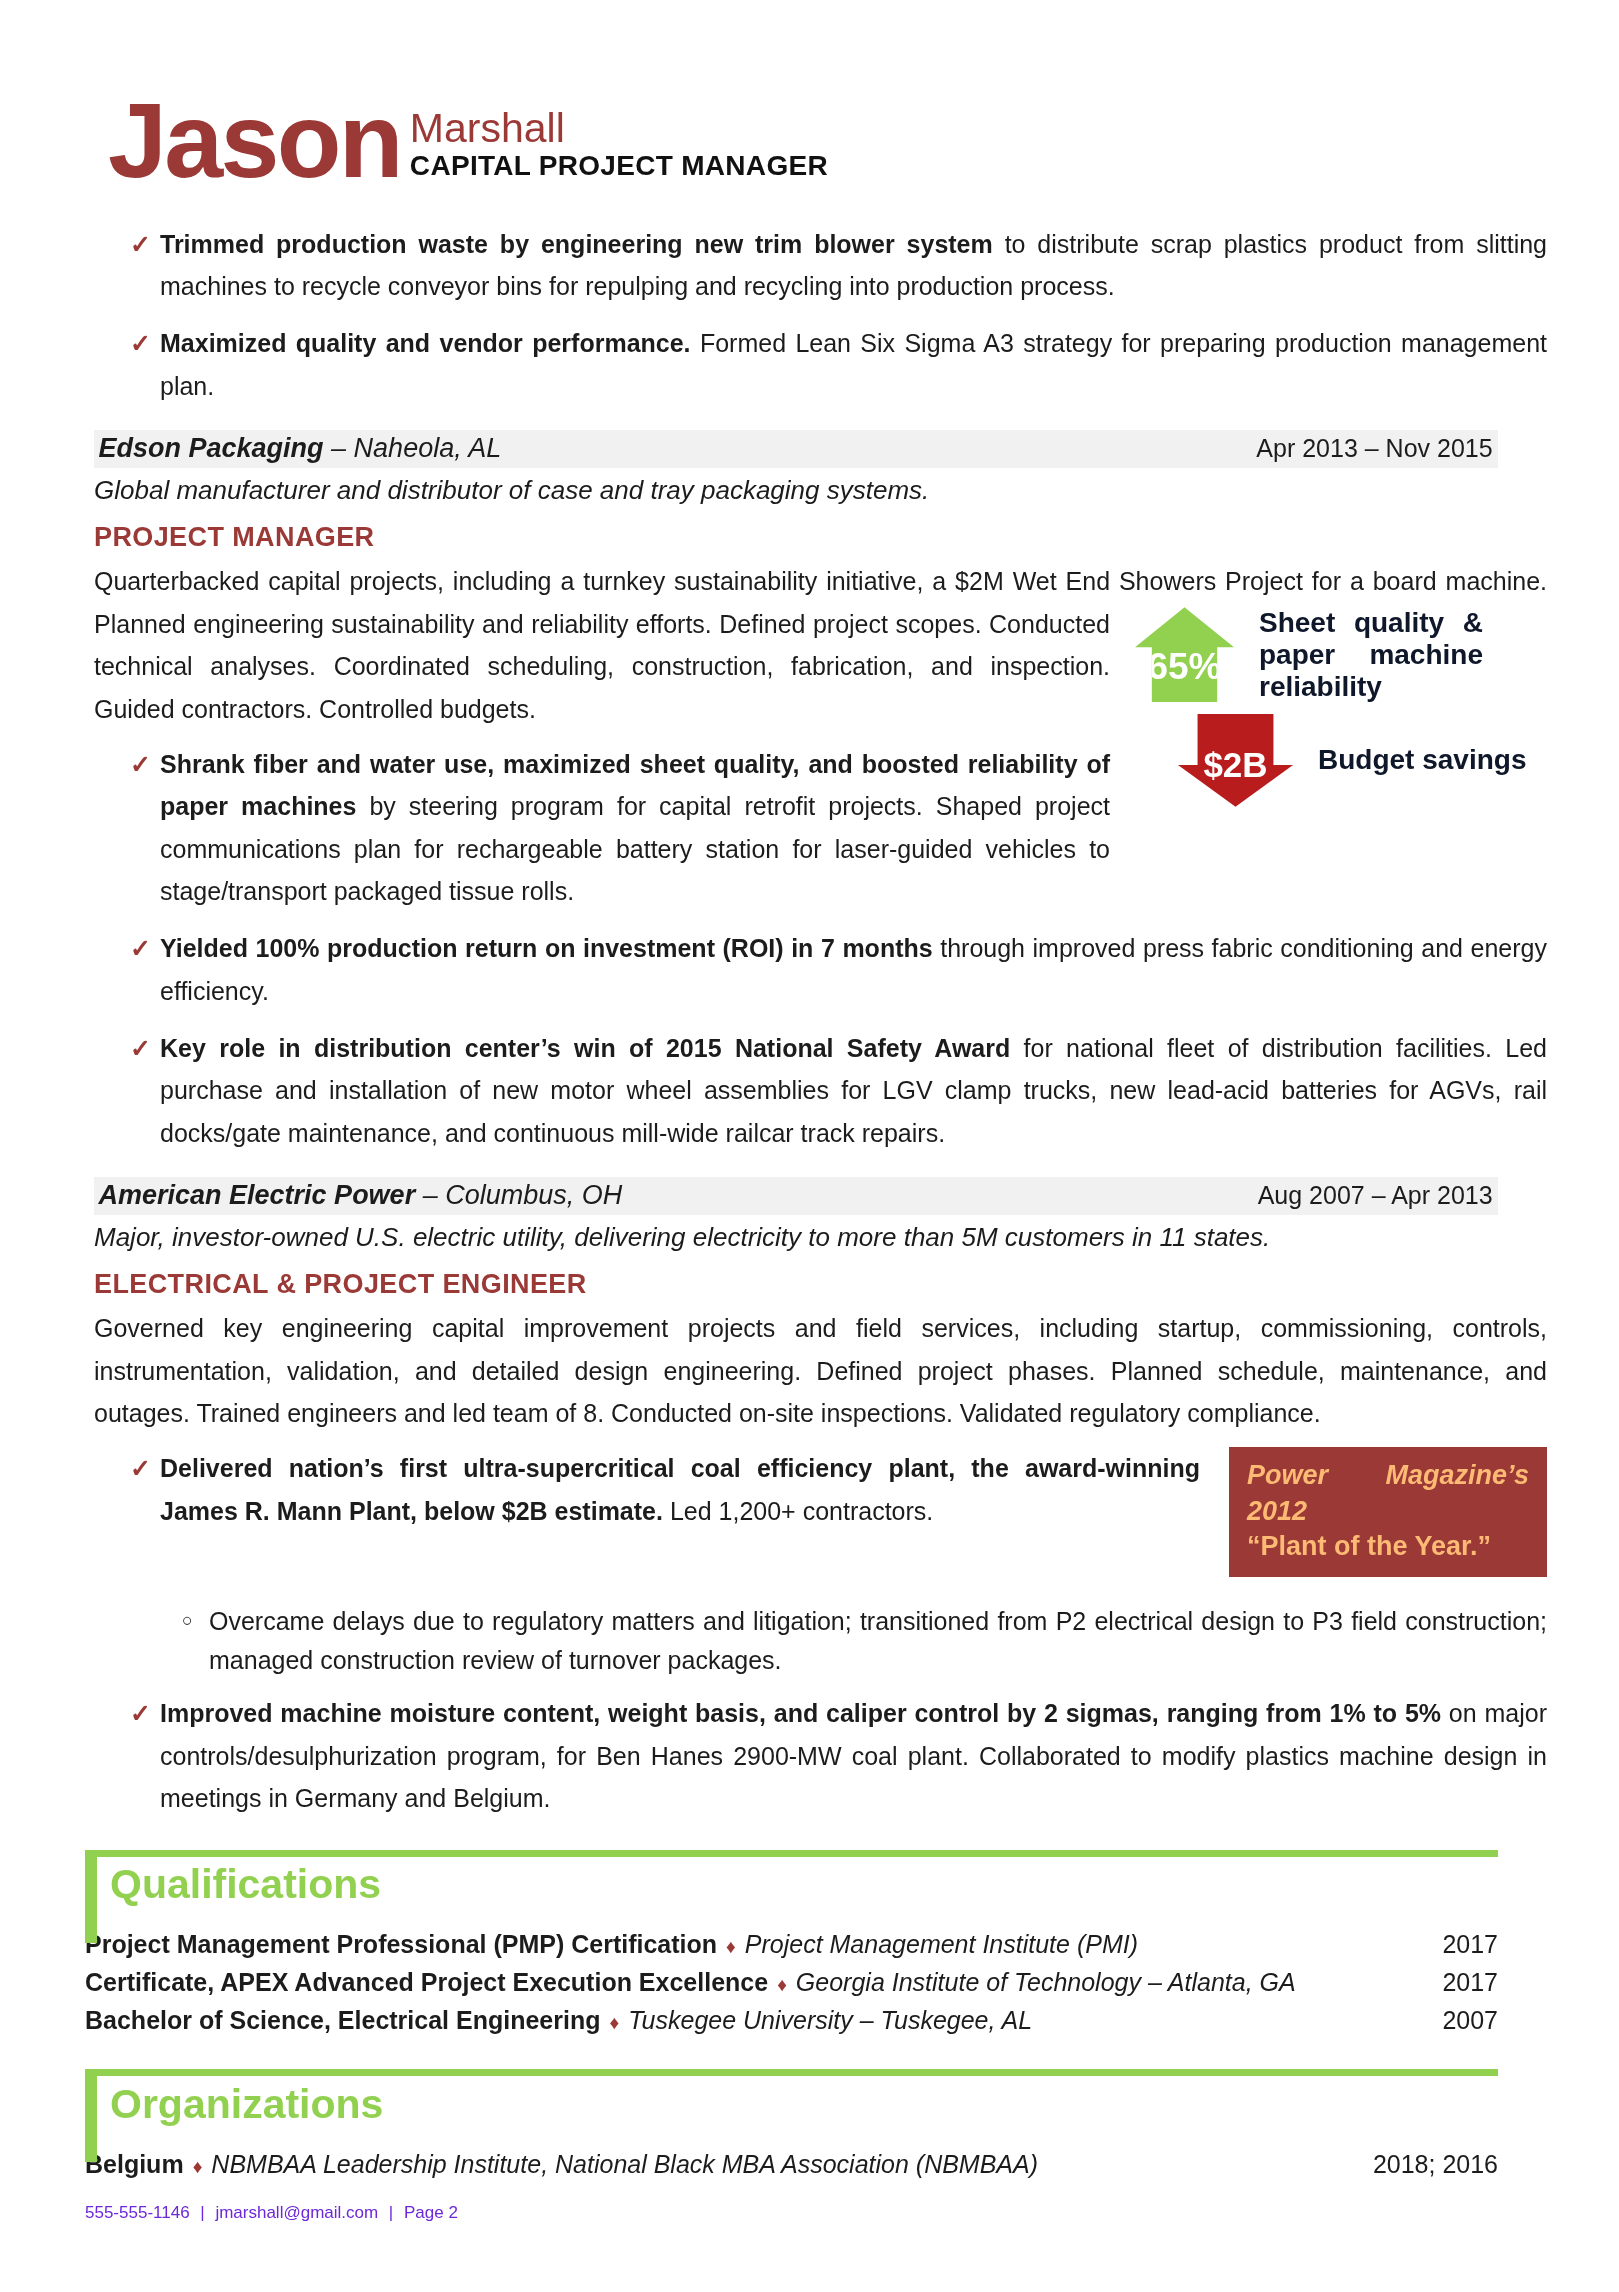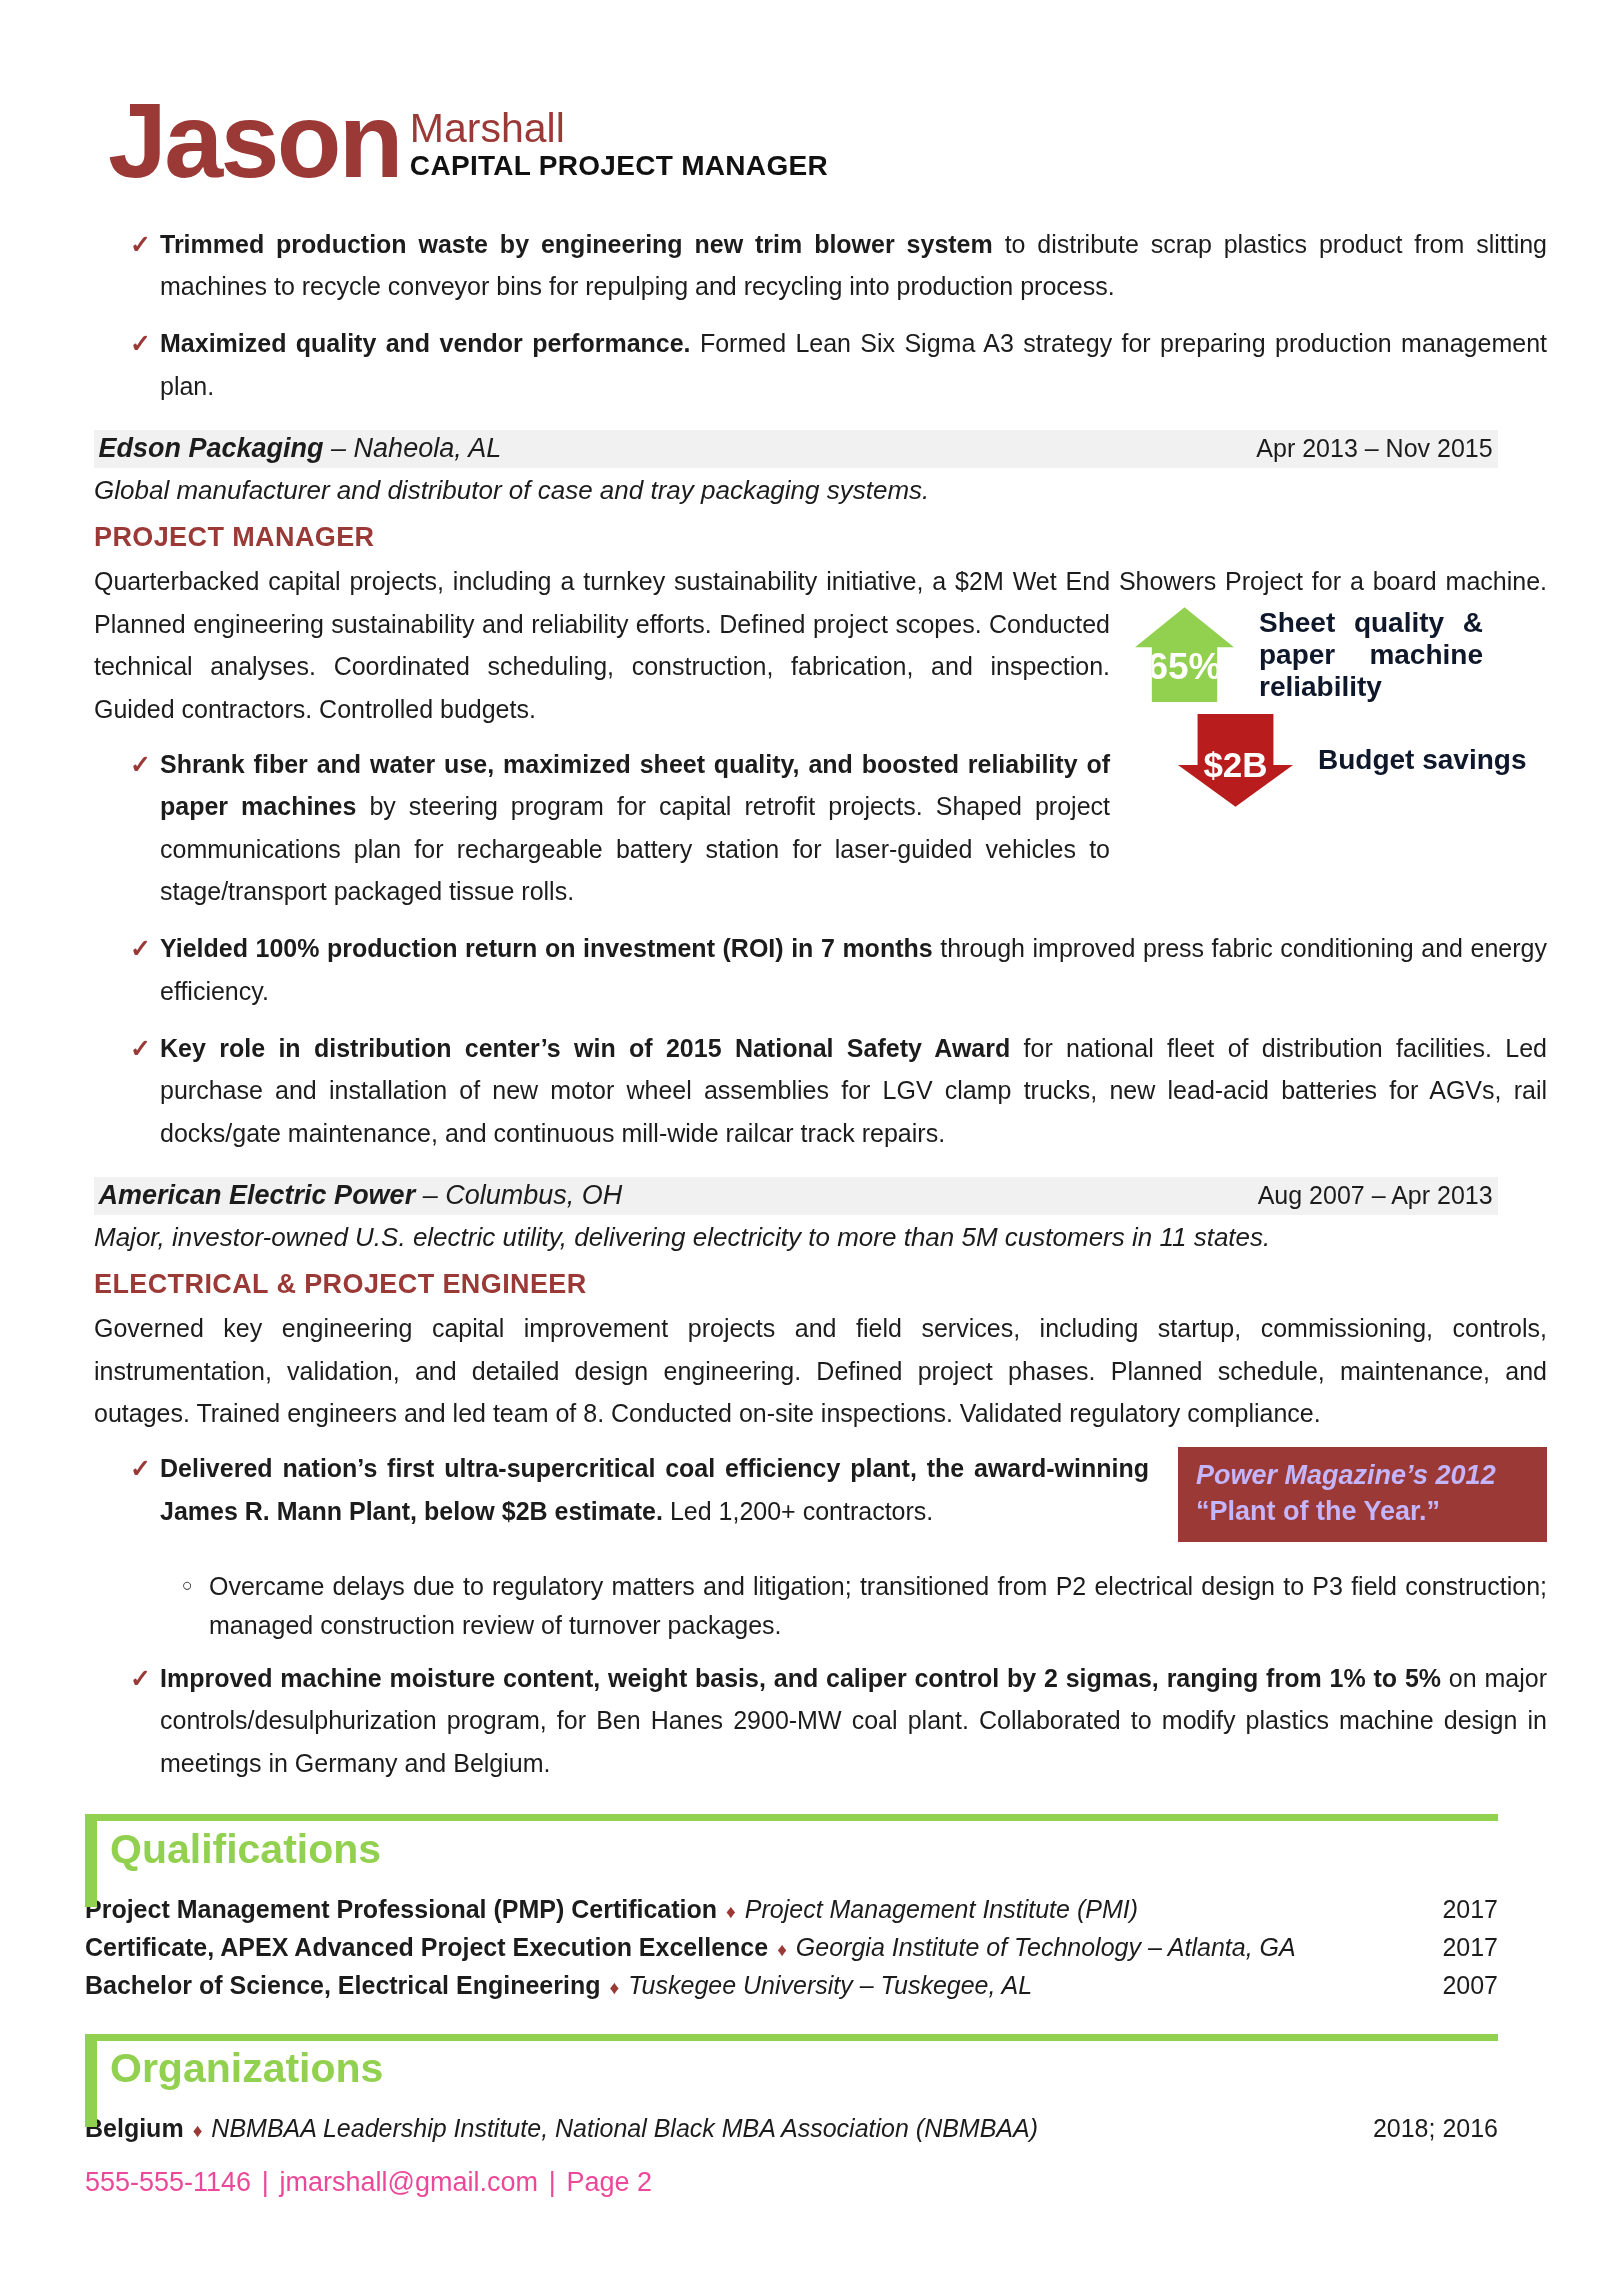--- a/index.html
+++ b/index.html
@@ -68,40 +68,40 @@
   }
   .arrow-up .arrow-val { bottom:3.6px; font-size:37px; }
   .arrow-down .arrow-val { bottom:12.5px; font-size:35px; }
   .info-label {
     display:block; margin-left:25px; width:224px;
     font-size:28px; font-weight:bold; color:#0f172a; line-height:1.15;
   }
 
   
   .callout-float {
-    float:right; display:block; width:369px; box-sizing:border-box;
+    float:right; display:block; width:318px; box-sizing:border-box;
     margin:0 0 10.7px 29px; padding:10.7px 18px 12.5px;
-    background:#9B3936; color:#c4b5fd; font-size:27px; line-height:1.32;
+    background:#9B3936; color:#fdba74; font-size:27px; line-height:1.32;
   }
   .callout-float .c1 { display:block; font-weight:bold; font-style:italic; }
   .callout-float .c2 { display:block; font-weight:bold; }
 
   
   .green-section { margin-top:30px; margin-right:49px; border-top:7.2px solid #92D050; position:relative; }
   .green-vbar { position:absolute; left:0; top:0; width:11.6px; height:86px; background:#92D050; }
   .section-heading { margin:5.4px 0 18px 25px; font-size:41px; font-weight:bold; color:#92D050; line-height:1.1; }
   .qual-row { display:flex; justify-content:space-between; align-items:baseline; font-size:25px; line-height:1.52; }
   .qual-left { flex:1; padding-right:27px; }
   .qual-bold { font-weight:bold; }
   .qual-diamond { color:#9B3936; font-size:19px; margin:0 9px; }
   .qual-detail { font-style:italic; }
   .qual-year { flex:none; }
 
   
-  .footer { margin-top:19.7px; font-size:27px; color:#ec4899; }
+  .footer { margin-top:19.7px; font-size:17px; color:#6d28d9; }
   .footer .sep { margin:0 10.7px; }
 
   p, h1, h2, h3 { margin:0; }
 </style>
 </head>
 <body>
 
 <div class="page">
 
   <header class="header">

